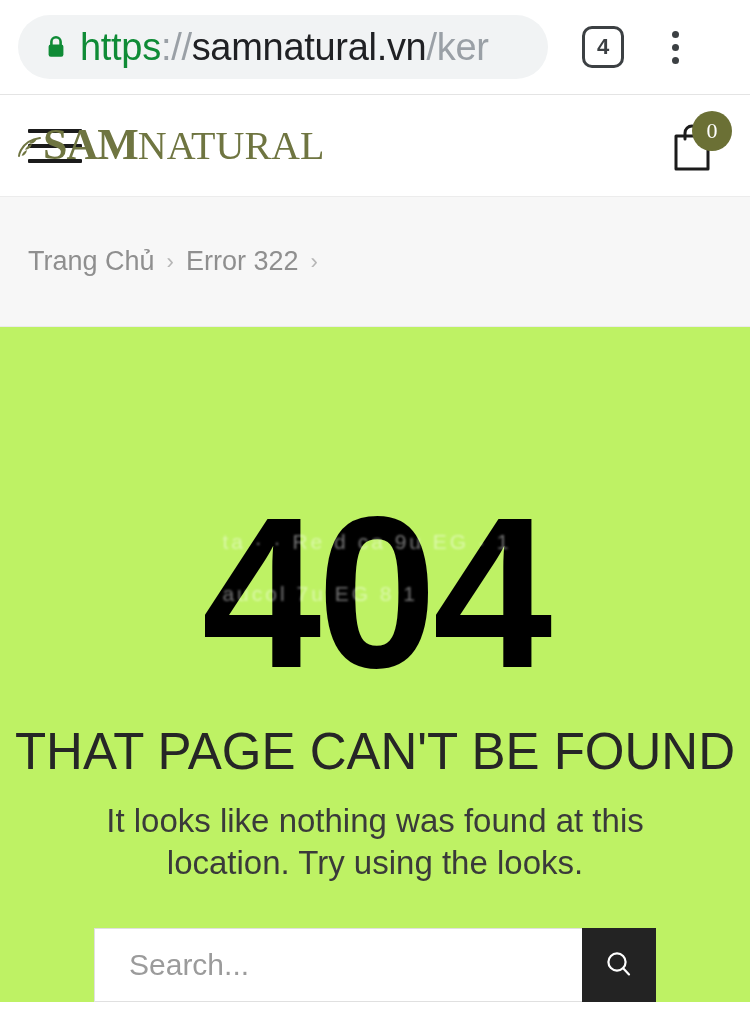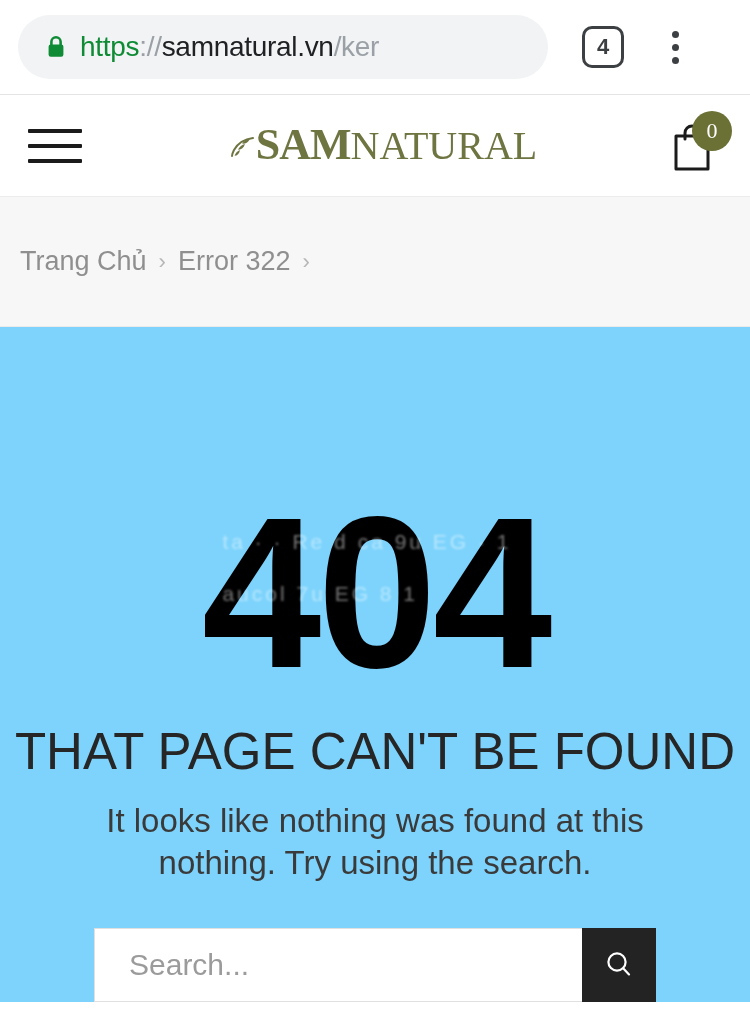--- a/index.html
+++ b/index.html
@@ -42,21 +42,21 @@
 
   .lock-icon {
     flex: 0 0 auto;
     width: 20px;
     height: 24px;
     margin-right: 14px;
     display: block;
   }
 
   .url-text {
-    font-size: 28px;
+    font-size: 38px;
     letter-spacing: -0.3px;
     white-space: nowrap;
     overflow: hidden;
     font-family: "Liberation Sans", sans-serif;
   }
   .url-scheme { color: #0f8b36; }
   .url-sep    { color: #9aa0a6; }
   .url-host   { color: #202124; }
   .url-path   { color: #9aa0a6; }
 
@@ -118,21 +118,21 @@
     display: block;
     height: 4px;
     width: 100%;
     background: #1b1b1b;
     border-radius: 1px;
   }
 
   .brand {
     position: absolute;
     left: 16px; right: 0;
-    text-align: center;
+    text-align: left;
     pointer-events: none;
   }
   .brand-inner {
     display: inline-flex;
     align-items: center;
     justify-content: center;
     pointer-events: auto;
   }
   .leaf-icon { display: block; margin-right: 1px; margin-top: 8px; }
 
@@ -176,40 +176,40 @@
     font-family: "Liberation Serif", serif;
   }
 
   
   .breadcrumb-band {
     height: 130px;
     background: #f7f7f7;
     border-bottom: 1px solid #ebebeb;
     display: flex;
     align-items: center;
-    padding: 0 20px;
+    padding: 0 28px;
   }
   .breadcrumb {
     display: flex;
     align-items: center;
     font-size: 27px;
     white-space: nowrap;
   }
   .crumb-link    { color: #8f8f8f; }
   .crumb-current { color: #1b1b1b; }
   .crumb-sep {
     color: #b6b6b6;
     margin: 0 12px;
     font-size: 22px;
     line-height: 1;
   }
 
   
   .main {
-    background: #7dd3fc;
+    background: #bef264;
     text-align: center;
     padding-top: 178px;
   }
 
   .code-404 {
     position: relative;
     display: inline-block;
     font-size: 215px;
     line-height: 0.82;
     font-weight: bold;
@@ -354,21 +354,21 @@
 
 <div class="main">
 
   <div class="code-404">
     <span>404</span>
     <span class="watermark">ta · · Re d ca 9u EG · 1 aucol 7u EG 8 1</span>
   </div>
 
   <h1 class="headline">THAT PAGE CAN'T BE FOUND</h1>
 
-  <p class="subtext">It looks like nothing was found at this nothing. Try using the search.</p>
+  <p class="subtext">It looks like nothing was found at this location. Try using the looks.</p>
 
   <form class="search-row">
     <input class="search-input" type="text" placeholder="Search..." style="">
     <button class="search-button" type="submit">
       <svg width="34" height="34" viewBox="0 0 34 34" fill="none">
         <circle cx="15" cy="14" r="8.6" stroke="#ffffff" stroke-width="2.2"></circle>
         <path d="M21.4 20.6 27 26.4" stroke="#ffffff" stroke-width="2.2" stroke-linecap="round"></path>
       </svg>
     </button>
   </form>

